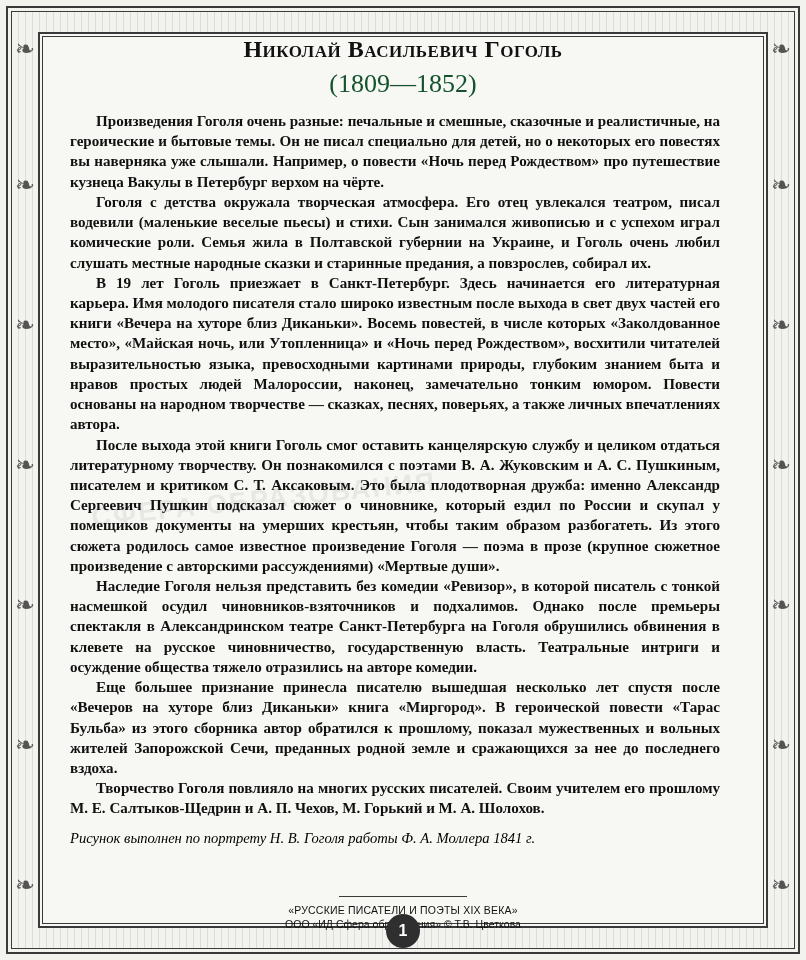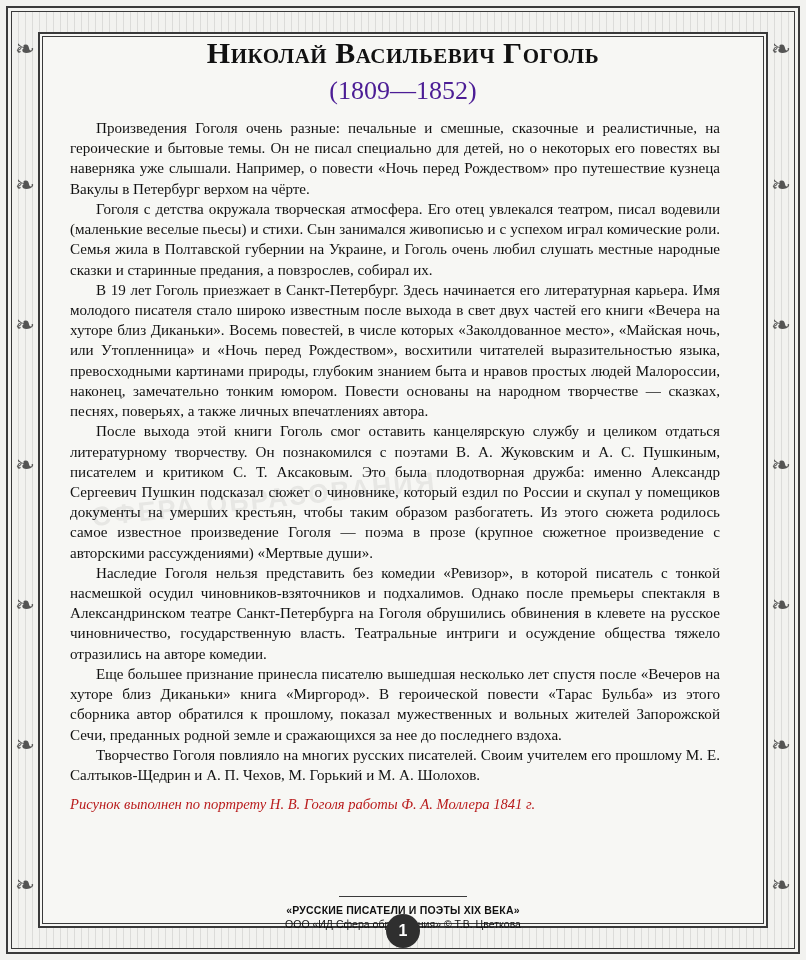--- a/index.html
+++ b/index.html
@@ -91,70 +91,71 @@
     height: 912px;
     box-sizing: border-box;
     display: flex;
     flex-direction: column;
   }
 
   .title {
     text-align: center;
     font-family: "Liberation Serif", serif;
     font-weight: bold;
-    font-size: 30px;
+    font-size: 24px;
     letter-spacing: .5px;
     margin-top: 12px;
     color: #111;
     font-variant: small-caps;
   }
 
   .dates {
     text-align: center;
     font-size: 26px;
     margin-top: 6px;
     margin-bottom: 12px;
-    color: #4c1d95;
+    color: #14532d;
   }
 
   .body-text {
     font-size: 15.1px;
     line-height: 1.34;
     text-align: justify;
     color: #111;
     padding: 0 8px 0 8px;
   }
   .body-text p {
     margin: 0 16px 0 0;
     text-indent: 26px;
+    font-weight: bold;
   }
 
   .caption {
     font-style: italic;
     font-size: 14.6px;
     margin-top: 11px;
     padding-left: 8px;
-    color: #b91c1c;
+    color: #000000;
   }
 
   .spacer { flex: 1 1 auto; }
 
   .footer {
     text-align: center;
     margin-bottom: 6px;
   }
   .footer-rule {
     width: 128px;
     height: 1px;
     background: #3a3a3a;
     margin: 0 auto 7px auto;
   }
   .footer-line1 {
     font-family: "Liberation Sans", sans-serif;
-    font-weight: bold;
+    font-weight: normal;
     font-size: 10.5px;
     letter-spacing: .2px;
     color: #111;
   }
   .footer-line2 {
     font-family: "Liberation Sans", sans-serif;
     font-size: 10.5px;
     margin-top: 2px;
     color: #111;
   }

